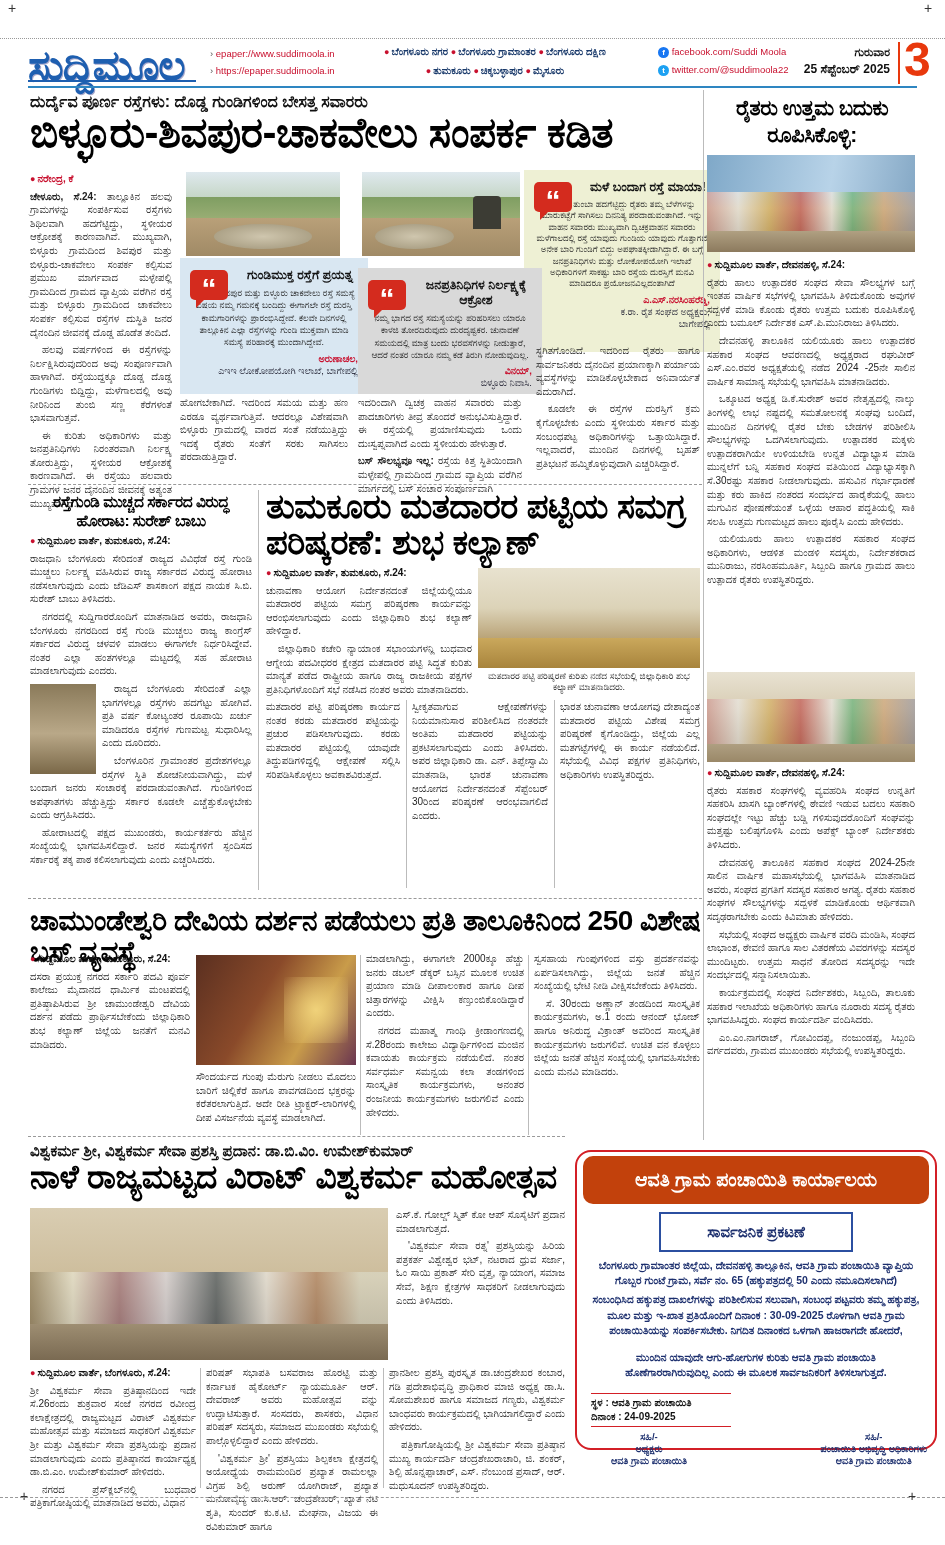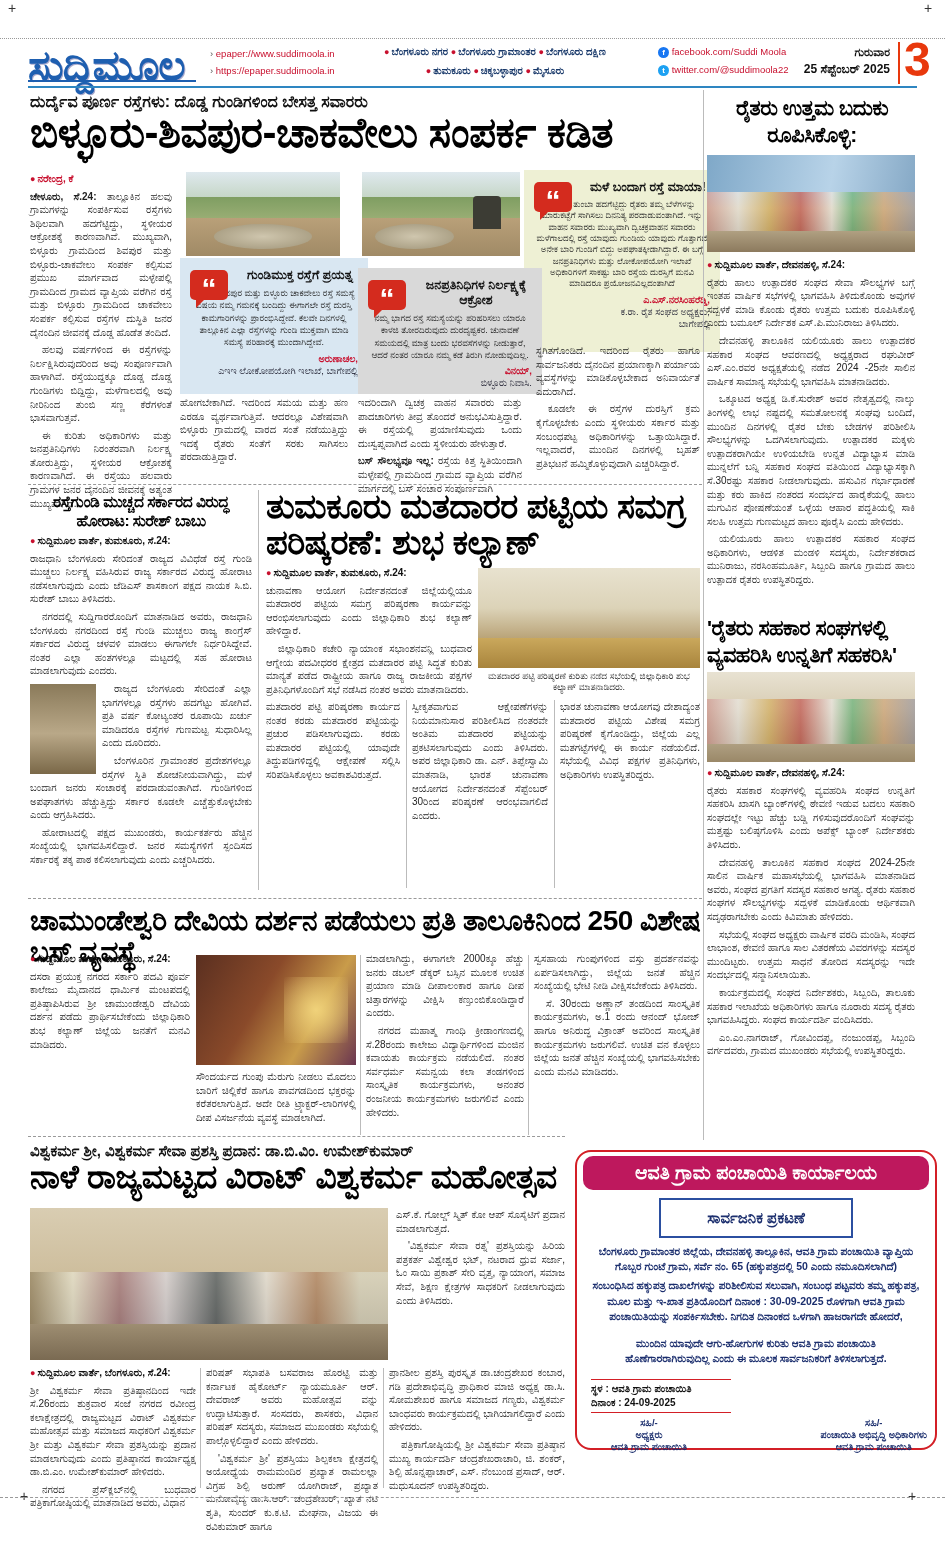--- a/index.html
+++ b/index.html
@@ -165,21 +165,21 @@
     <div class="photo" style="float:left;width:66px;height:90px;margin:2px 6px 2px 0;background:linear-gradient(#8a7a5a,#b9a888 55%,#7a6848);"></div>
     <p>ರಾಜ್ಯದ ಬೆಂಗಳೂರು ಸೇರಿದಂತೆ ಎಲ್ಲಾ ಭಾಗಗಳಲ್ಲೂ ರಸ್ತೆಗಳು ಹದಗೆಟ್ಟು ಹೋಗಿವೆ. ಪ್ರತಿ ವರ್ಷ ಕೋಟ್ಯಂತರ ರೂಪಾಯಿ ಖರ್ಚು ಮಾಡಿದರೂ ರಸ್ತೆಗಳ ಗುಣಮಟ್ಟ ಸುಧಾರಿಸಿಲ್ಲ ಎಂದು ದೂರಿದರು.</p>
     <p>ಬೆಂಗಳೂರಿನ ಗ್ರಾಮಾಂತರ ಪ್ರದೇಶಗಳಲ್ಲೂ ರಸ್ತೆಗಳ ಸ್ಥಿತಿ ಶೋಚನೀಯವಾಗಿದ್ದು, ಮಳೆ ಬಂದಾಗ ಜನರು ಸಂಚಾರಕ್ಕೆ ಪರದಾಡುವಂತಾಗಿದೆ. ಗುಂಡಿಗಳಿಂದ ಅಪಘಾತಗಳು ಹೆಚ್ಚುತ್ತಿದ್ದು ಸರ್ಕಾರ ಕೂಡಲೇ ಎಚ್ಚೆತ್ತುಕೊಳ್ಳಬೇಕು ಎಂದು ಆಗ್ರಹಿಸಿದರು.</p>
     <p>ಹೋರಾಟದಲ್ಲಿ ಪಕ್ಷದ ಮುಖಂಡರು, ಕಾರ್ಯಕರ್ತರು ಹೆಚ್ಚಿನ ಸಂಖ್ಯೆಯಲ್ಲಿ ಭಾಗವಹಿಸಲಿದ್ದಾರೆ. ಜನರ ಸಮಸ್ಯೆಗಳಿಗೆ ಸ್ಪಂದಿಸದ ಸರ್ಕಾರಕ್ಕೆ ತಕ್ಕ ಪಾಠ ಕಲಿಸಲಾಗುವುದು ಎಂದು ಎಚ್ಚರಿಸಿದರು.</p>
   </div>
 
   <div class="abs headline" style="left:266px;top:488px;width:436px;font-size:34px;line-height:1.07;">ತುಮಕೂರು ಮತದಾರರ ಪಟ್ಟಿಯ ಸಮಗ್ರ ಪರಿಷ್ಕರಣೆ:  ಶುಭ ಕಲ್ಯಾಣ್</div>
   <div class="abs body-txt" style="left:266px;top:566px;width:206px;height:126px;">
     <p class="byline noind"><span class="red-dot">●</span><b>ಸುದ್ದಿಮೂಲ ವಾರ್ತೆ, ತುಮಕೂರು, ಸೆ.24:</b></p>
     <p class="noind">ಚುನಾವಣಾ ಆಯೋಗ ನಿರ್ದೇಶನದಂತೆ ಜಿಲ್ಲೆಯಲ್ಲಿಯೂ ಮತದಾರರ ಪಟ್ಟಿಯ ಸಮಗ್ರ ಪರಿಷ್ಕರಣಾ ಕಾರ್ಯವನ್ನು ಆರಂಭಿಸಲಾಗುವುದು ಎಂದು ಜಿಲ್ಲಾಧಿಕಾರಿ ಶುಭ ಕಲ್ಯಾಣ್ ಹೇಳಿದ್ದಾರೆ.</p>
-    <p>ಜಿಲ್ಲಾಧಿಕಾರಿ ಕಚೇರಿ ನ್ಯಾಯಾಂಕ ಸಭಾಂಶನವನ್ಲಿ ಬುಧವಾರ ಆಗ್ನೇಯ ಪದವೀಧರರ ಕ್ಷೇತ್ರದ ಮತದಾರರ ಪಟ್ಟಿ ಸಿದ್ಧತೆ ಕುರಿತು ಮಾನ್ಯತೆ ಪಡೆದ ರಾಷ್ಟ್ರೀಯ ಹಾಗೂ ರಾಜ್ಯ ರಾಜಕೀಯ ಪಕ್ಷಗಳ ಪ್ರತಿನಿಧಿಗಳೊಂದಿಗೆ ಸಭೆ ನಡೆಸಿದ ನಂತರ ಅವರು ಮಾತನಾಡಿದರು.</p>
+    <p>ಜಿಲ್ಲಾಧಿಕಾರಿ ಕಚೇರಿ ನ್ಯಾಯಾಂಕ ಸಭಾಂಯಗಳನ್ಲಿ ಬುಧವಾರ ಆಗ್ನೇಯ ಪದವೀಧರರ ಕ್ಷೇತ್ರದ ಮತದಾರರ ಪಟ್ಟಿ ಸಿದ್ಧತೆ ಕುರಿತು ಮಾನ್ಯತೆ ಪಡೆದ ರಾಷ್ಟ್ರೀಯ ಹಾಗೂ ರಾಜ್ಯ ರಾಜಕೀಯ ಪಕ್ಷಗಳ ಪ್ರತಿನಿಧಿಗಳೊಂದಿಗೆ ಸಭೆ ನಡೆಸಿದ ನಂತರ ಅವರು ಮಾತನಾಡಿದರು.</p>
   </div>
   <div class="abs photo meeting" style="left:478px;top:568px;width:222px;height:100px;">
     <div class="desk"></div>
   </div>
   <div class="abs caption" style="left:478px;top:671px;width:222px;">ಮತದಾರರ ಪಟ್ಟಿ ಪರಿಷ್ಕರಣೆ ಕುರಿತು ನಡೆದ ಸಭೆಯಲ್ಲಿ ಜಿಲ್ಲಾಧಿಕಾರಿ ಶುಭ ಕಲ್ಯಾಣ್ ಮಾತನಾಡಿದರು.</div>
 
   <div class="abs body-txt" style="left:266px;top:700px;width:134px;height:190px;">
     <p class="noind">ಮತದಾರರ ಪಟ್ಟಿ ಪರಿಷ್ಕರಣಾ ಕಾರ್ಯದ ನಂತರ ಕರಡು ಮತದಾರರ ಪಟ್ಟಿಯನ್ನು ಪ್ರಚುರ ಪಡಿಸಲಾಗುವುದು. ಕರಡು ಮತದಾರರ ಪಟ್ಟಿಯಲ್ಲಿ ಯಾವುದೇ ತಿದ್ದುಪಡಿಗಳಿದ್ದಲ್ಲಿ ಆಕ್ಷೇಪಣೆ ಸಲ್ಲಿಸಿ ಸರಿಪಡಿಸಿಕೊಳ್ಳಲು ಅವಕಾಶವಿರುತ್ತದೆ.</p>
   </div>
   <div class="abs vrule" style="left:406px;top:700px;height:188px;"></div>
@@ -251,35 +251,34 @@
     <div class="row"></div>
   </div>
   <div class="abs body-txt" style="left:707px;top:258px;width:208px;height:352px;">
     <p class="byline noind"><span class="red-dot">●</span><b>ಸುದ್ದಿಮೂಲ ವಾರ್ತೆ, ದೇವನಹಳ್ಳಿ, ಸೆ.24:</b></p>
     <p class="noind">ರೈತರು ಹಾಲು ಉತ್ಪಾದಕರ ಸಂಘದ ಸೇವಾ ಸೌಲಭ್ಯಗಳ ಬಗ್ಗೆ ಇಂತಹ ವಾರ್ಷಿಕ ಸಭೆಗಳಲ್ಲಿ ಭಾಗವಹಿಸಿ ತಿಳಿದುಕೊಂಡು ಅವುಗಳ ಸದ್ಬಳಕೆ ಮಾಡಿ ಕೊಂಡು ರೈತರು ಉತ್ತಮ ಬದುಕು ರೂಪಿಸಿಕೊಳ್ಳಿ ಎಂದು ಬಮೂಲ್ ನಿರ್ದೇಶಕ ಎಸ್.ಪಿ.ಮುನಿರಾಜು ತಿಳಿಸಿದರು.</p>
     <p>ದೇವನಹಳ್ಳಿ ತಾಲೂಕಿನ ಯಲಿಯೂರು ಹಾಲು ಉತ್ಪಾದಕರ ಸಹಕಾರ ಸಂಘದ ಆವರಣದಲ್ಲಿ ಅಧ್ಯಕ್ಷರಾದ ರಘುವೀರ್ ಎಸ್.ಎಂ.ರವರ ಅಧ್ಯಕ್ಷತೆಯಲ್ಲಿ ನಡೆದ 2024 -25ನೇ ಸಾಲಿನ ವಾರ್ಷಿಕ ಸಾಮಾನ್ಯ ಸಭೆಯಲ್ಲಿ ಭಾಗವಹಿಸಿ ಮಾತನಾಡಿದರು.</p>
     <p>ಒಕ್ಕೂಟದ ಅಧ್ಯಕ್ಷ ಡಿ.ಕೆ.ಸುರೇಶ್ ಅವರ ನೇತೃತ್ವದಲ್ಲಿ ನಾಲ್ಕು ತಿಂಗಳಲ್ಲಿ ಲಾಭ ನಷ್ಟದಲ್ಲಿ ಸಮತೋಲನಕ್ಕೆ ಸಂಘವು ಬಂದಿದೆ, ಮುಂದಿನ ದಿನಗಳಲ್ಲಿ ರೈತರ ಬೇಕು ಬೇಡಗಳ ಪರಿಶೀಲಿಸಿ ಸೌಲಭ್ಯಗಳನ್ನು ಒದಗಿಸಲಾಗುವುದು. ಉತ್ಪಾದಕರ ಮಕ್ಕಳು ಉತ್ಪಾದಕರಾಗಿಯೇ ಉಳಿಯಬೇಡಿ ಉನ್ನತ ವಿದ್ಯಾಭ್ಯಾಸ ಮಾಡಿ ಮುನ್ನಲೆಗೆ ಬನ್ನಿ ಸಹಕಾರ ಸಂಘದ ವತಿಯಿಂದ ವಿದ್ಯಾಭ್ಯಾಸಕ್ಕಾಗಿ ಸೆ.30ರಷ್ಟು ಸಹಕಾರ ನೀಡಲಾಗುವುದು. ಹಸುವಿನ ಗರ್ಭಾಧಾರಣೆ ಮತ್ತು ಕರು ಹಾಕಿದ ನಂತರದ ಸಂದರ್ಭದ ಹಾರೈಕೆಯಲ್ಲಿ ಹಾಲು ಮಗುವಿನ ಪೋಷಣೆಯಂತೆ ಒಳ್ಳೆಯ ಆಹಾರ ಪದ್ಧತಿಯಲ್ಲಿ ಸಾಕಿ ಸಲಹಿ ಉತ್ತಮ ಗುಣಮಟ್ಟದ ಹಾಲು ಪೂರೈಸಿ ಎಂದು ಹೇಳಿದರು.</p>
     <p>ಯಲಿಯೂರು ಹಾಲು ಉತ್ಪಾದಕರ ಸಹಕಾರ ಸಂಘದ ಅಧಿಕಾರಿಗಳು, ಆಡಳಿತ ಮಂಡಳಿ ಸದಸ್ಯರು, ನಿರ್ದೇಶಕರಾದ ಮುನಿರಾಜು, ನರಸಿಂಹಮೂರ್ತಿ, ಸಿಬ್ಬಂದಿ ಹಾಗೂ ಗ್ರಾಮದ ಹಾಲು ಉತ್ಪಾದಕ ರೈತರು ಉಪಸ್ಥಿತರಿದ್ದರು.</p>
   </div>
 
-  <div class="abs headline" style="left:707px;top:614px;width:210px;font-size:21px;line-height:1.3;">'ರೈತರು ಸಹಕಾರ ಸಂಘಗಳಲ್ಲಿ ವ್ಯವಹರಿಸಿ ಉನ್ನತಿಗೆ ಸಹಕರಿಸಿ'</div>
   <div class="abs photo crowd" style="left:707px;top:672px;width:208px;height:90px;background:linear-gradient(#e8e2d2 0%,#d8cdb4 40%,#9a8868 100%);">
     <div class="row" style="top:30%;height:50%;"></div>
   </div>
   <div class="abs body-txt" style="left:707px;top:766px;width:208px;height:372px;">
     <p class="byline noind"><span class="red-dot">●</span><b>ಸುದ್ದಿಮೂಲ ವಾರ್ತೆ, ದೇವನಹಳ್ಳಿ, ಸೆ.24:</b></p>
     <p class="noind">ರೈತರು ಸಹಕಾರ ಸಂಘಗಳಲ್ಲಿ ವ್ಯವಹರಿಸಿ ಸಂಘದ ಉನ್ನತಿಗೆ ಸಹಕರಿಸಿ ಖಾಸಗಿ ಬ್ಯಾಂಕ್‌ಗಳಲ್ಲಿ ಠೇವಣಿ ಇಡುವ ಬದಲು ಸಹಕಾರಿ ಸಂಘದಲ್ಲೇ ಇಟ್ಟು ಹೆಚ್ಚು ಬಡ್ಡಿ ಗಳಿಸುವುದರೊಂದಿಗೆ ಸಂಘವನ್ನು ಮತ್ತಷ್ಟು ಬಲಿಷ್ಠಗೊಳಿಸಿ ಎಂದು ಅಪೆಕ್ಸ್ ಬ್ಯಾಂಕ್ ನಿರ್ದೇಶಕರು ತಿಳಿಸಿದರು.</p>
     <p>ದೇವನಹಳ್ಳಿ ತಾಲೂಕಿನ ಸಹಕಾರ ಸಂಘದ 2024-25ನೇ ಸಾಲಿನ ವಾರ್ಷಿಕ ಮಹಾಸಭೆಯಲ್ಲಿ ಭಾಗವಹಿಸಿ ಮಾತನಾಡಿದ ಅವರು, ಸಂಘದ ಪ್ರಗತಿಗೆ ಸದಸ್ಯರ ಸಹಕಾರ ಅಗತ್ಯ. ರೈತರು ಸಹಕಾರ ಸಂಘಗಳ ಸೌಲಭ್ಯಗಳನ್ನು ಸದ್ಬಳಕೆ ಮಾಡಿಕೊಂಡು ಆರ್ಥಿಕವಾಗಿ ಸದೃಢರಾಗಬೇಕು ಎಂದು ಕಿವಿಮಾತು ಹೇಳಿದರು.</p>
     <p>ಸಭೆಯಲ್ಲಿ ಸಂಘದ ಅಧ್ಯಕ್ಷರು ವಾರ್ಷಿಕ ವರದಿ ಮಂಡಿಸಿ, ಸಂಘದ ಲಾಭಾಂಶ, ಠೇವಣಿ ಹಾಗೂ ಸಾಲ ವಿತರಣೆಯ ವಿವರಗಳನ್ನು ಸದಸ್ಯರ ಮುಂದಿಟ್ಟರು. ಉತ್ತಮ ಸಾಧನೆ ತೋರಿದ ಸದಸ್ಯರನ್ನು ಇದೇ ಸಂದರ್ಭದಲ್ಲಿ ಸನ್ಮಾನಿಸಲಾಯಿತು.</p>
     <p>ಕಾರ್ಯಕ್ರಮದಲ್ಲಿ ಸಂಘದ ನಿರ್ದೇಶಕರು, ಸಿಬ್ಬಂದಿ, ತಾಲೂಕು ಸಹಕಾರ ಇಲಾಖೆಯ ಅಧಿಕಾರಿಗಳು ಹಾಗೂ ನೂರಾರು ಸದಸ್ಯ ರೈತರು ಭಾಗವಹಿಸಿದ್ದರು. ಸಂಘದ ಕಾರ್ಯದರ್ಶಿ ವಂದಿಸಿದರು.</p>
     <p>ಎಂ.ಎಂ.ನಾಗರಾಜ್, ಗೋವಿಂದಪ್ಪ, ನಂಜುಂಡಪ್ಪ, ಸಿಬ್ಬಂದಿ ವರ್ಗದವರು, ಗ್ರಾಮದ ಮುಖಂಡರು ಸಭೆಯಲ್ಲಿ ಉಪಸ್ಥಿತರಿದ್ದರು.</p>
   </div>
 
   <div class="abs" style="left:575px;top:1150px;width:358px;height:296px;border:2px solid #d31f26;border-radius:16px;background:#fff;">
-    <div style="margin:4px 6px 0 6px;background:#be185d;border-radius:10px;color:#fff;text-align:center;font-size:19px;font-weight:bold;padding:6px 0;">ಆವತಿ ಗ್ರಾಮ ಪಂಚಾಯಿತಿ ಕಾರ್ಯಾಲಯ</div>
+    <div style="margin:4px 6px 0 6px;background:#c2410c;border-radius:10px;color:#fff;text-align:center;font-size:19px;font-weight:bold;padding:13px 0;">ಆವತಿ ಗ್ರಾಮ ಪಂಚಾಯಿತಿ ಕಾರ್ಯಾಲಯ</div>
     <div style="width:190px;margin:8px auto 6px auto;border:2px solid #2b4fa0;text-align:center;font-size:15px;font-weight:bold;color:#1c2f6e;padding:9px 0;">ಸಾರ್ವಜನಿಕ ಪ್ರಕಟಣೆ</div>
     <div style="padding:0 14px;color:#1c2f6e;font-weight:bold;font-size:10.5px;line-height:1.45;text-align:center;">
       <p style="margin:0 0 4px 0;">ಬೆಂಗಳೂರು ಗ್ರಾಮಾಂತರ ಜಿಲ್ಲೆಯ, ದೇವನಹಳ್ಳಿ ತಾಲ್ಲೂಕಿನ, ಆವತಿ ಗ್ರಾಮ ಪಂಚಾಯಿತಿ ವ್ಯಾಪ್ತಿಯ ಗೊಬ್ಬರ ಗುಂಟೆ ಗ್ರಾಮ, ಸರ್ವೆ ನಂ. 65 (ಹಕ್ಕುಪತ್ರದಲ್ಲಿ 50 ಎಂದು ನಮೂದಿಸಲಾಗಿದೆ)</p>
       <p style="margin:0 0 4px 0;">ಸಂಬಂಧಿಸಿದ ಹಕ್ಕುಪತ್ರ ದಾಖಲೆಗಳನ್ನು ಪರಿಶೀಲಿಸುವ ಸಲುವಾಗಿ, ಸಂಬಂಧ ಪಟ್ಟವರು ತಮ್ಮ ಹಕ್ಕುಪತ್ರ, ಮೂಲ ಮತ್ತು ಇ-ಖಾತ ಪ್ರತಿಯೊಂದಿಗೆ ದಿನಾಂಕ : 30-09-2025 ರೊಳಗಾಗಿ ಆವತಿ ಗ್ರಾಮ ಪಂಚಾಯಿತಿಯನ್ನು ಸಂಪರ್ಕಿಸಬೇಕು. ನಿಗದಿತ ದಿನಾಂಕದ ಒಳಗಾಗಿ ಹಾಜರಾಗದೇ ಹೋದರೆ,</p>
       <p style="margin:12px;">ಮುಂದಿನ ಯಾವುದೇ ಆಗು-ಹೋಗುಗಳ ಕುರಿತು ಆವತಿ ಗ್ರಾಮ ಪಂಚಾಯಿತಿ ಹೊಣೆಗಾರರಾಗಿರುವುದಿಲ್ಲ ಎಂದು ಈ ಮೂಲಕ ಸಾರ್ವಜನಿಕರಿಗೆ ತಿಳಿಸಲಾಗುತ್ತದೆ.</p>
     </div>
     <div style="margin:6px 0 0 14px;width:140px;border-top:1.5px solid #d31f26;border-bottom:1.5px solid #d31f26;padding:3px 0;color:#111;font-size:10px;font-weight:bold;">
       <div>ಸ್ಥಳ : ಆವತಿ ಗ್ರಾಮ ಪಂಚಾಯಿತಿ</div>
       <div style="margin-top:2px;">ದಿನಾಂಕ : 24-09-2025</div>
     </div>

